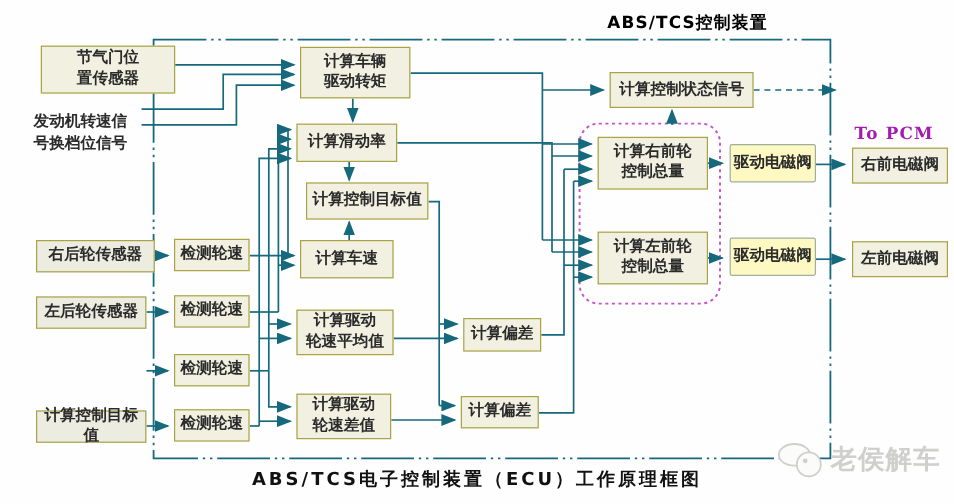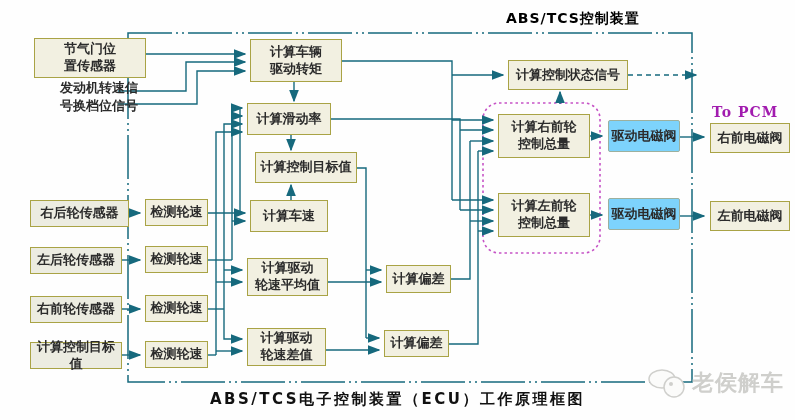--- a/index.html
+++ b/index.html
@@ -7,21 +7,21 @@
   #stage{position:relative;width:795px;height:420px;background:#fefefe;overflow:hidden;}
   svg.wires{position:absolute;left:0;top:0;width:795px;height:420px;}
   .bx{
     position:absolute;box-sizing:border-box;
     border:1.4px solid #a9a345;background:#f2f0e1;
     display:flex;align-items:center;justify-content:center;
     text-align:center;font-size:13px;line-height:1.3;font-weight:700;
     color:#2b2b2b;white-space:pre-line;padding:0 2px;
   }
   .sensor{background:#ecece1;}
-  .rd{border-radius:2px;background:#7dd3fc;border-color:#9cb09e;}
+  .rd{border-radius:2px;background:#fef9c3;border-color:#9cb09e;}
   .plain{
     position:absolute;font-size:13px;line-height:1.35;font-weight:700;
     color:#2b2b2b;white-space:pre-line;
   }
   .lbl-title{
     position:absolute;left:506px;top:10px;width:160px;
     font-size:14px;font-weight:700;color:#000000;letter-spacing:1px;
   }
   .lbl-pcm{
     position:absolute;left:712px;top:66px;
@@ -122,26 +122,25 @@
     </g>
   </svg>
 
   <div class="lbl-title">ABS/TCS控制装置</div>
   <div class="lbl-pcm">To PCM</div>
   <div class="caption">ABS/TCS电子控制装置（ECU）工作原理框图</div>
   <div class="watermark">老侯解车</div>
 
   <div class="bx" style="left:14px;top:38px;width:112px;height:40px;margin-left:20px;">节气门位
 置传感器</div>
-  <div class="plain" style="left:28px;top:79px;width:110px;text-align:right;">发动机转速信
+  <div class="plain" style="left:28px;top:93px;width:110px;">发动机转速信
 号换档位信号</div>
 
   <div class="bx sensor" style="left:30px;top:200px;width:99px;height:27px;">右后轮传感器</div>
   <div class="bx sensor" style="left:30px;top:247px;width:92px;height:27px;">左后轮传感器</div>
-  <div class="bx sensor" style="left:30px;top:296px;width:92px;height:27px;">右前轮传感器</div>
   <div class="bx sensor" style="left:30px;top:342px;width:92px;height:27px;">计算控制目标值</div>
 
   <div class="bx" style="left:145px;top:199px;width:63px;height:27px;">检测轮速</div>
   <div class="bx" style="left:145px;top:246px;width:63px;height:27px;">检测轮速</div>
   <div class="bx" style="left:145px;top:295px;width:63px;height:27px;">检测轮速</div>
   <div class="bx" style="left:145px;top:341px;width:63px;height:27px;">检测轮速</div>
 
   <div class="bx" style="left:250px;top:39px;width:92px;height:43px;">计算车辆
 驱动转矩</div>
   <div class="bx" style="left:247px;top:103px;width:84px;height:32px;">计算滑动率</div>

